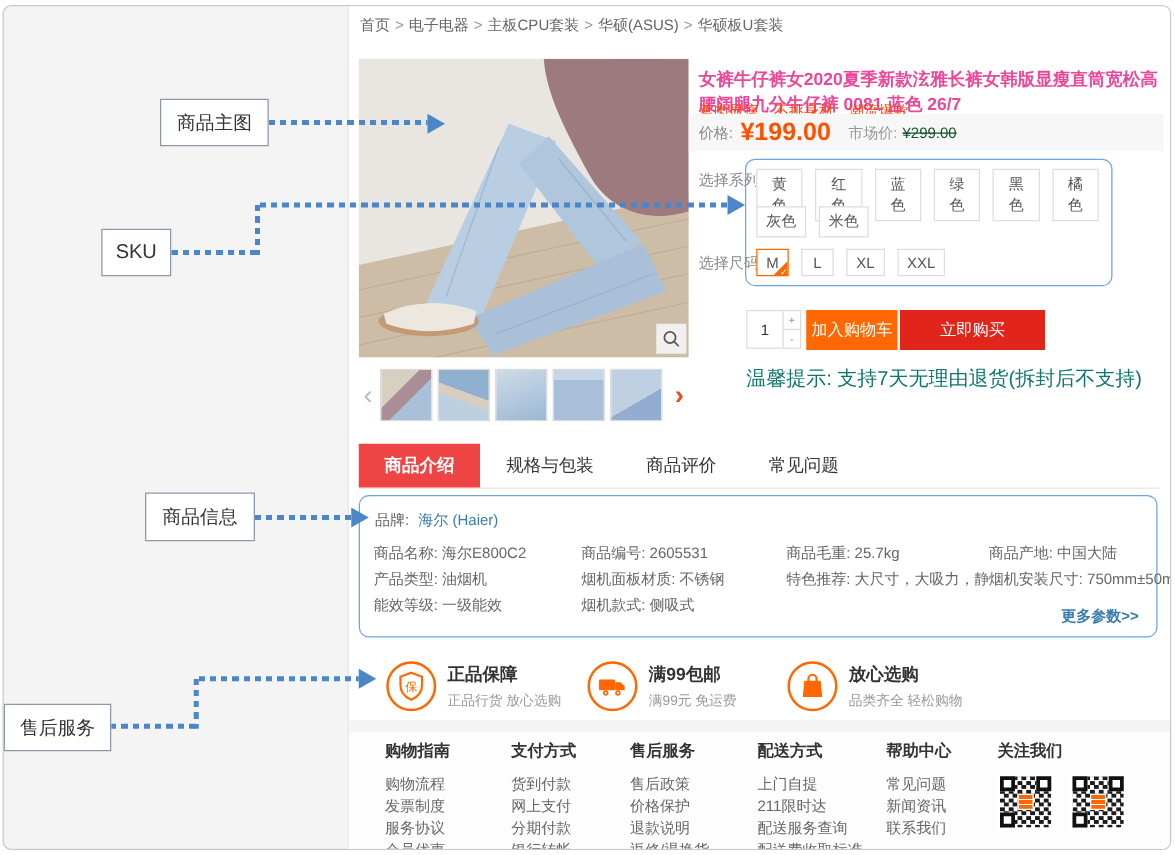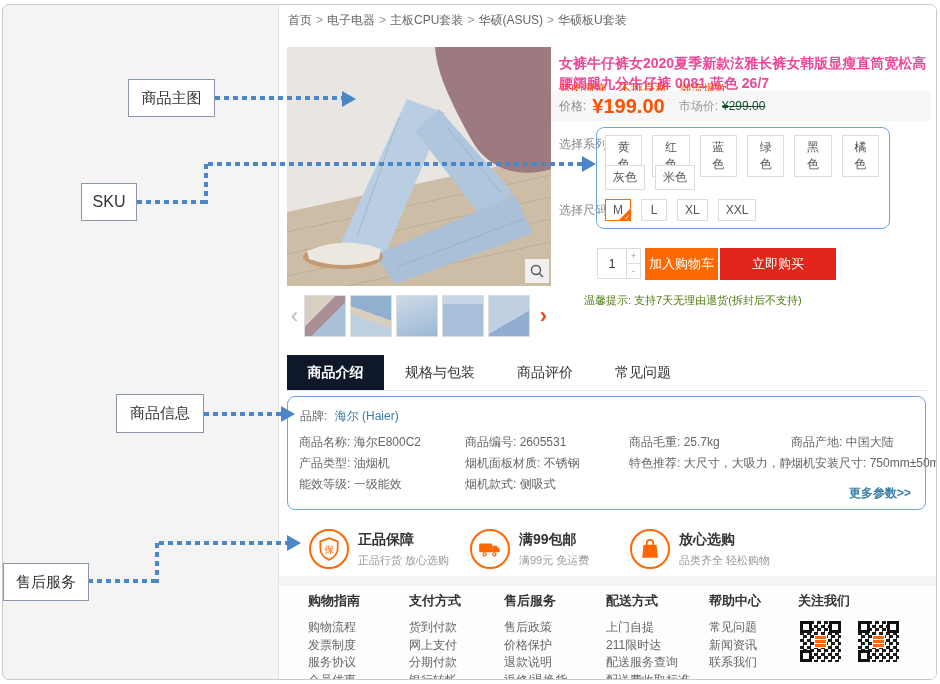--- a/index.html
+++ b/index.html
@@ -63,26 +63,26 @@
   .qty-box { position:absolute; left:318px; top:243px; width:30px; height:31px;
     border:1px solid #ddd; font-size:12px; display:flex; align-items:center; justify-content:center; }
   .qty-stepper { position:absolute; left:348px; top:243px; width:14px; height:31px; }
   .qty-stepper div { height:15.5px; border:1px solid #ddd; border-left:none; font-size:9px;
     color:#999; display:flex; align-items:center; justify-content:center; cursor:pointer; }
   .qty-stepper div + div { border-top:none; }
   .btn { position:absolute; top:243px; height:32px; color:#fff; font-size:13px;
     border:none; cursor:pointer; }
   .btn-cart { left:366px; width:73px; background:#ff6700; }
   .btn-buy { left:441px; width:116px; background:#e1251b; }
-  .note { position:absolute; left:305px; top:288px; font-size:11px; color:#4d7c0f; }
+  .note { position:absolute; left:318px; top:288px; font-size:16px; color:#0f766e; }
   
   .tabs { position:absolute; left:8px; top:350px; right:8px; height:36px;
     border-bottom:1px solid #e5e5e5; display:flex; }
   .tab { line-height:35px; padding:0 21px; font-size:14px; color:#333; cursor:pointer; }
-  .tab.active { background:#0f172a; color:#fff; padding:0; width:97px; text-align:center; font-weight:bold; }
+  .tab.active { background:#ef4444; color:#fff; padding:0; width:97px; text-align:center; font-weight:bold; }
   
   .info-box { position:absolute; left:8px; top:391px; right:10px; height:114px;
     border:1px solid #6ca6e2; border-radius:8px; }
   .brand-line { position:absolute; left:12px; top:11px; font-size:12px; color:#666; }
   .brand-line a { color:#3a7ca8; text-decoration:none; margin-left:4px; }
   .info-grid { position:absolute; left:11px; top:35px; right:4px; display:grid;
     grid-template-columns:166px 164px 162px 1fr; }
   .info-col div { font-size:12px; color:#666; line-height:21px; white-space:nowrap; overflow:hidden; }
   .more-link { position:absolute; right:14px; bottom:7px; font-size:12px; font-weight:bold;
     color:#3a7ca8; text-decoration:none; }

